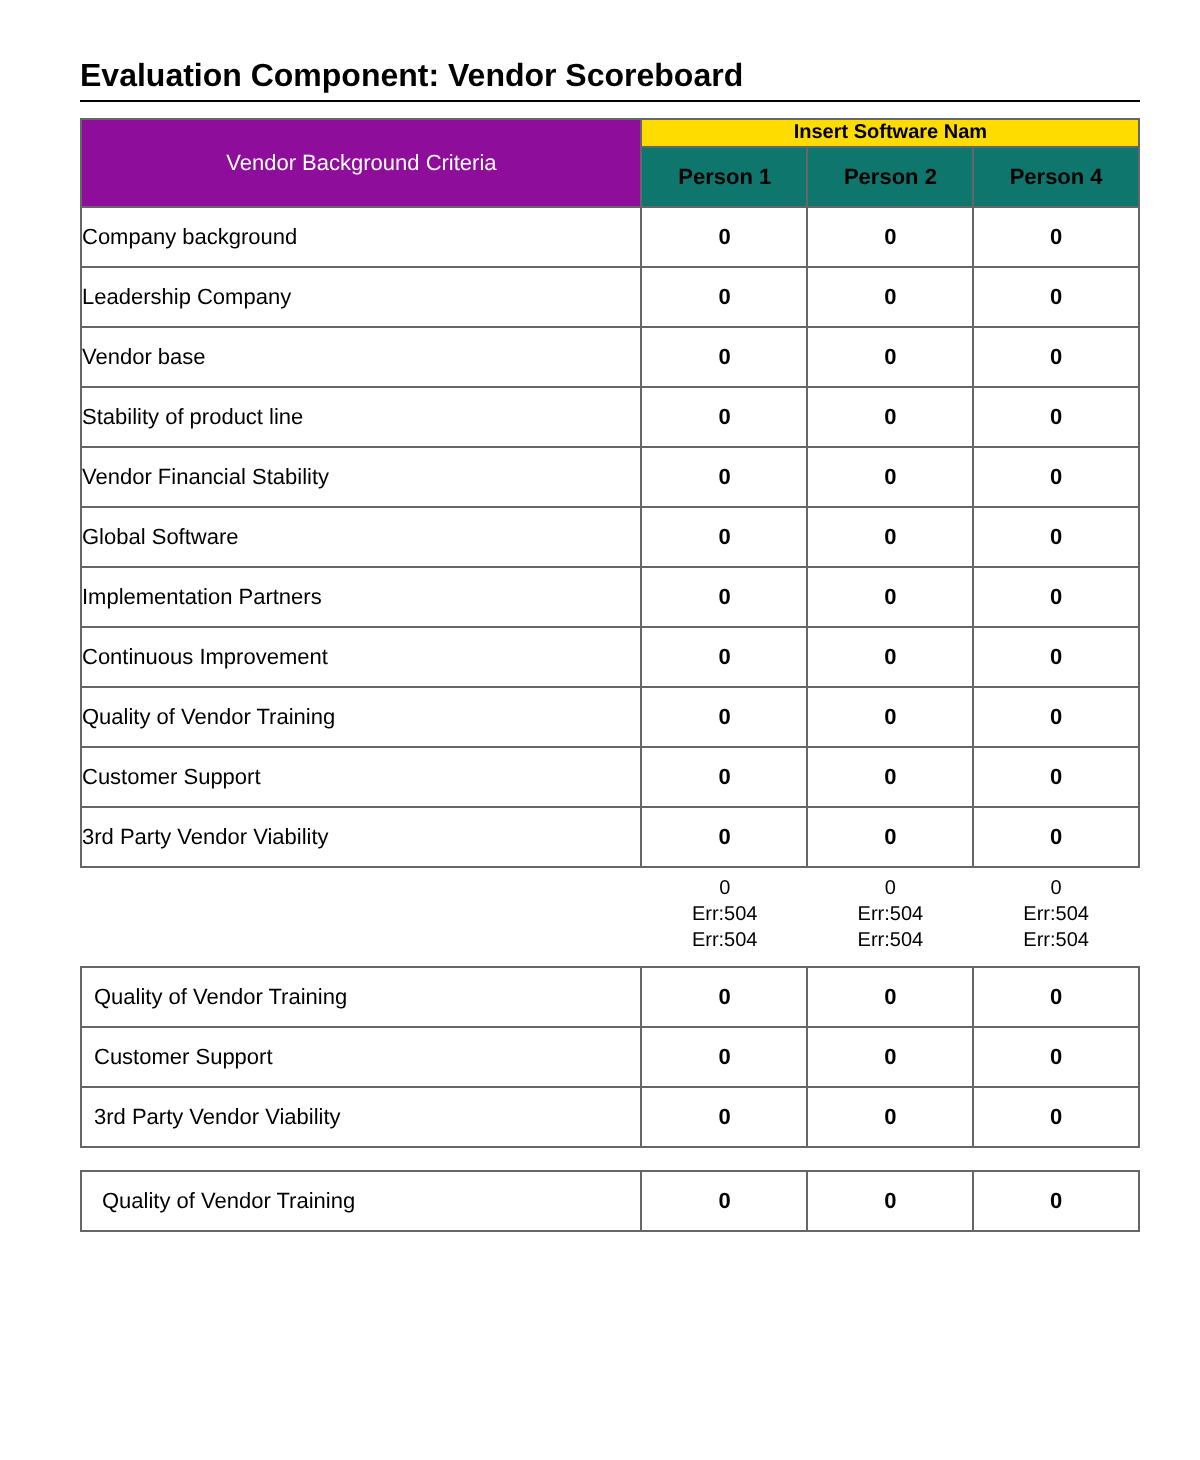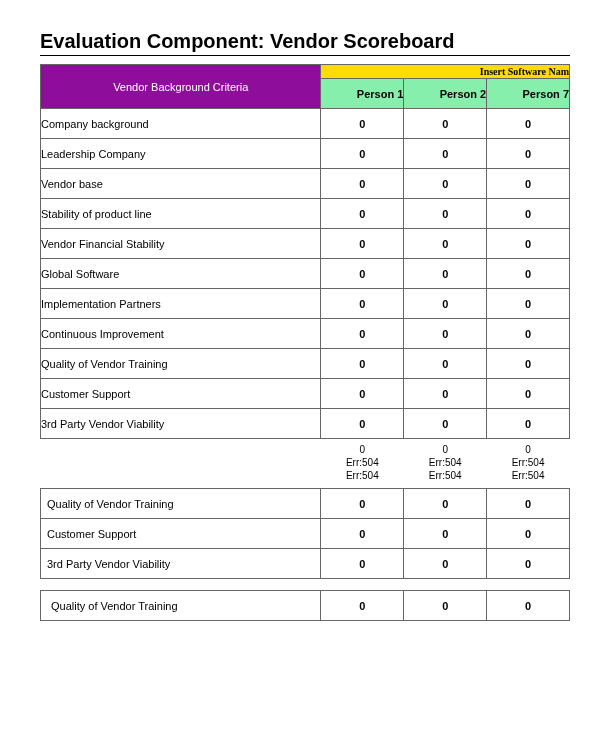--- a/index.html
+++ b/index.html
@@ -6,21 +6,21 @@
   body {
     width: 600px;
     height: 730px;
     background: #fff;
     font-family: Arial, sans-serif;
     padding: 30px 30px 0 40px;
     font-size: 11px;
     color: #000;
   }
   .title {
-    font-size: 20px;
+    font-size: 16px;
     font-weight: bold;
     color: #000;
     margin-bottom: 8px;
     border-bottom: 1px solid #000;
     padding-bottom: 2px;
   }
   .tbl {
     width: 100%;
     border-collapse: collapse;
     table-layout: fixed;
@@ -34,32 +34,31 @@
     background: #8e0d9a;
     color: #fff;
     font-weight: normal;
     text-align: center;
     font-size: 11px;
     height: 44px;
   }
   .software-label {
     background: #ffdc00;
     color: #000;
-    text-align: right;
+    text-align: center;
     font-weight: bold;
     font-size: 10px;
     height: 14px;
     padding-right: 0;
-    font-family: Liberation Serif, serif;
   }
   .person-header {
-    background: #86efac;
-    color: #000;
-    font-weight: bold;
-    text-align: right;
+    background: #0f766e;
+    color: #000;
+    font-weight: bold;
+    text-align: center;
     font-size: 11px;
     height: 30px;
     border-top: 1px solid #666;
   }
   .criteria-cell {
     text-align: left;
     padding-left: 4px;
     height: 30px;
     font-size: 11px;
   }
@@ -96,21 +95,21 @@
       <col class="col-p">
   </colgroup>
   <tbody id="tbody-main">
       <tr>
         <td rowspan="2" class="criteria-header">Vendor Background Criteria</td>
         <td colspan="3" class="software-label">Insert Software Nam</td>
       </tr>
       <tr>
         <td class="person-header">Person 1</td>
         <td class="person-header">Person 2</td>
-        <td class="person-header">Person 7</td>
+        <td class="person-header">Person 4</td>
       </tr>
       <tr>
         <td class="criteria-cell">Company background</td>
         <td class="val-cell">0</td>
         <td class="val-cell">0</td>
         <td class="val-cell">0</td>
       </tr>
       <tr>
         <td class="criteria-cell">Leadership Company</td>
         <td class="val-cell">0</td>

